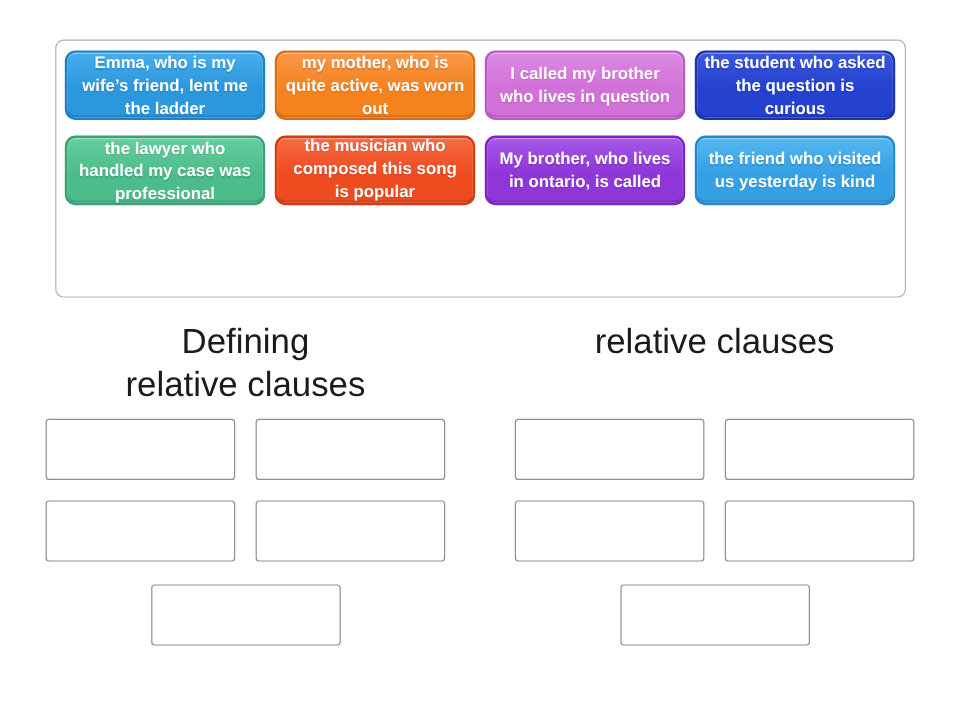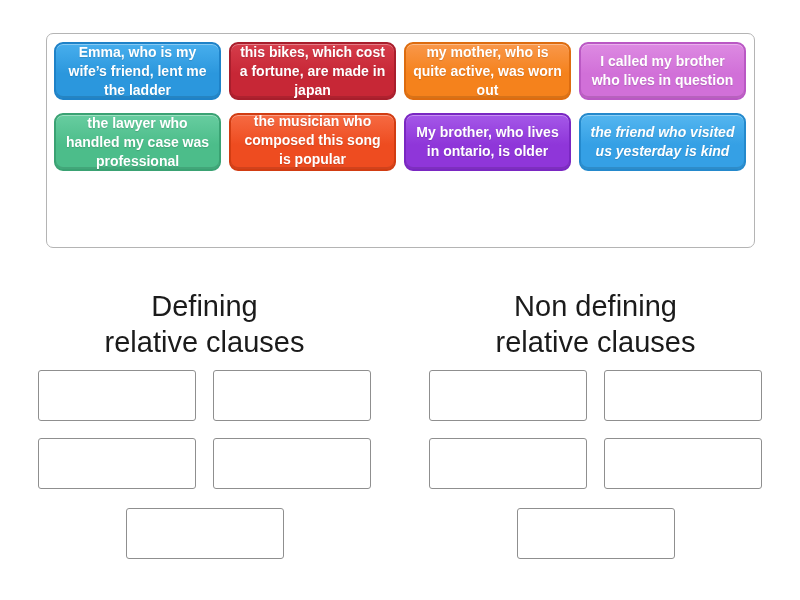--- a/index.html
+++ b/index.html
@@ -49,21 +49,21 @@
     font-size: 14px;
     line-height: 19px;
     font-weight: 700;
     padding: 0 6px;
     text-shadow: 0 1px 1px rgba(0,0,0,0.15);
   }
 
   
   .group {
     position: absolute;
-    top: 288px;
+    top: 267px;
     width: 333px;
     height: 275px;
   }
   .group-left  { left: 38px; }
   .group-right { left: 429px; }
 
   .group-title {
     position: absolute;
     top: 0;
     left: 0;
@@ -95,47 +95,47 @@
 </head>
 <body>
 
 <div class="stage">
 
   <div class="tray" id="tile-tray">
   <div class="tile" style="background: linear-gradient(rgb(71, 174, 237) 0%, rgb(43, 151, 221) 55%, rgb(43, 151, 221) 100%); border-color: rgb(30, 130, 200);">
     <span class="tile-text">Emma, who is my wife’s friend, lent me the ladder</span>
   </div>
 
-  <div class="tile" style="background: linear-gradient(rgb(214, 60, 74) 0%, rgb(199, 39, 54) 55%, rgb(199, 39, 54) 100%); border-color: rgb(168, 30, 44);">
-    <span class="tile-text">this bikes, which cost a fortune, are made in japan</span>
-  </div>
 
   <div class="tile" style="background: linear-gradient(rgb(249, 151, 74) 0%, rgb(245, 130, 28) 55%, rgb(245, 130, 28) 100%); border-color: rgb(221, 108, 15); text-align: center;">
     <span class="tile-text">my mother, who is quite active, was worn out</span>
   </div>
 
 
   <div class="tile" style="background: linear-gradient(rgb(221, 138, 226) 0%, rgb(209, 112, 216) 55%, rgb(209, 112, 216) 100%); border-color: rgb(186, 88, 196);">
     <span class="tile-text">I called my brother who lives in question</span>
   </div>
 
+  <div class="tile" style="background: linear-gradient(rgb(59, 87, 224) 0%, rgb(36, 65, 207) 55%, rgb(36, 65, 207) 100%); border-color: rgb(28, 51, 174);">
+    <span class="tile-text">the student who asked the question is curious</span>
+  </div>
 
   <div class="tile" style="background: linear-gradient(rgb(103, 205, 160) 0%, rgb(76, 189, 138) 55%, rgb(76, 189, 138) 100%); border-color: rgb(58, 162, 115);">
     <span class="tile-text">the lawyer who handled my case was professional</span>
   </div>
 
   <div class="tile" style="background: linear-gradient(rgb(246, 106, 66) 0%, rgb(238, 76, 32) 55%, rgb(238, 76, 32) 100%); border-color: rgb(209, 60, 18); align-items: flex-end;">
     <span class="tile-text">the musician who composed this song is popular</span>
   </div>
 
   <div class="tile" style="background: linear-gradient(rgb(165, 88, 232) 0%, rgb(143, 54, 217) 55%, rgb(143, 54, 217) 100%); border-color: rgb(122, 39, 194);">
-    <span class="tile-text">My brother, who lives in ontario, is older</span>
+    <span class="tile-text">My brother, who lives in ontario, is called</span>
   </div>
 
-  <div class="tile" style="background: linear-gradient(rgb(84, 182, 240) 0%, rgb(53, 160, 229) 55%, rgb(53, 160, 229) 100%); border-color: rgb(36, 137, 204); font-style: italic;">
+  <div class="tile" style="background: linear-gradient(rgb(84, 182, 240) 0%, rgb(53, 160, 229) 55%, rgb(53, 160, 229) 100%); border-color: rgb(36, 137, 204);">
     <span class="tile-text">the friend who visited us yesterday is kind</span>
   </div>
 </div>
 
   <section class="group group-left">
     <h2 class="group-title">
       <span>Defining</span>
       <span>relative clauses</span>
     </h2>
     <div class="slots">
@@ -146,21 +146,20 @@
   <div class="slot"></div>
 
   <div class="slot"></div>
 
   <div class="slot"></div>
 </div>
   </section>
 
   <section class="group group-right">
     <h2 class="group-title">
-      <span>Non defining</span>
       <span>relative clauses</span>
     </h2>
     <div class="slots">
   <div class="slot"></div>
 
   <div class="slot"></div>
 
   <div class="slot"></div>
 
   <div class="slot"></div>

